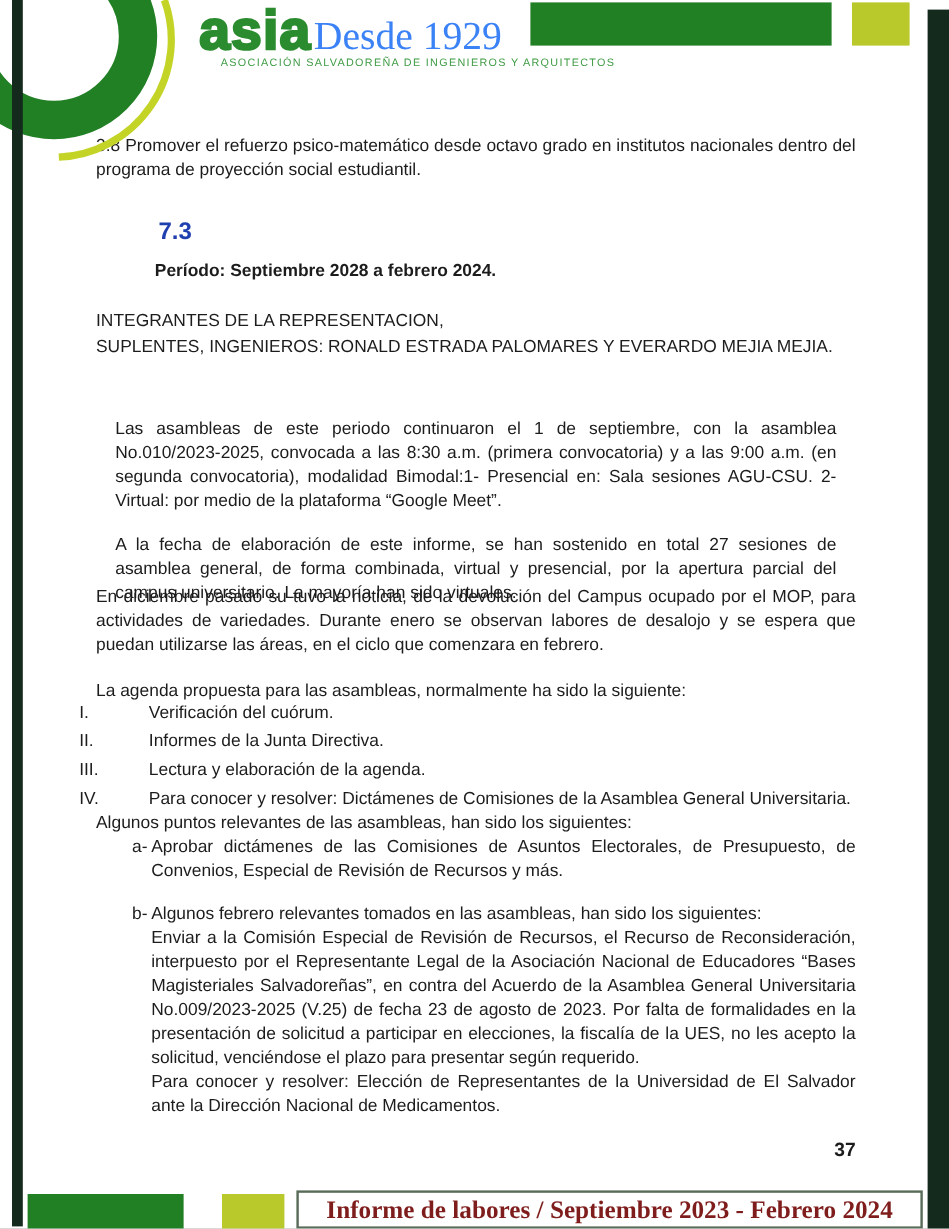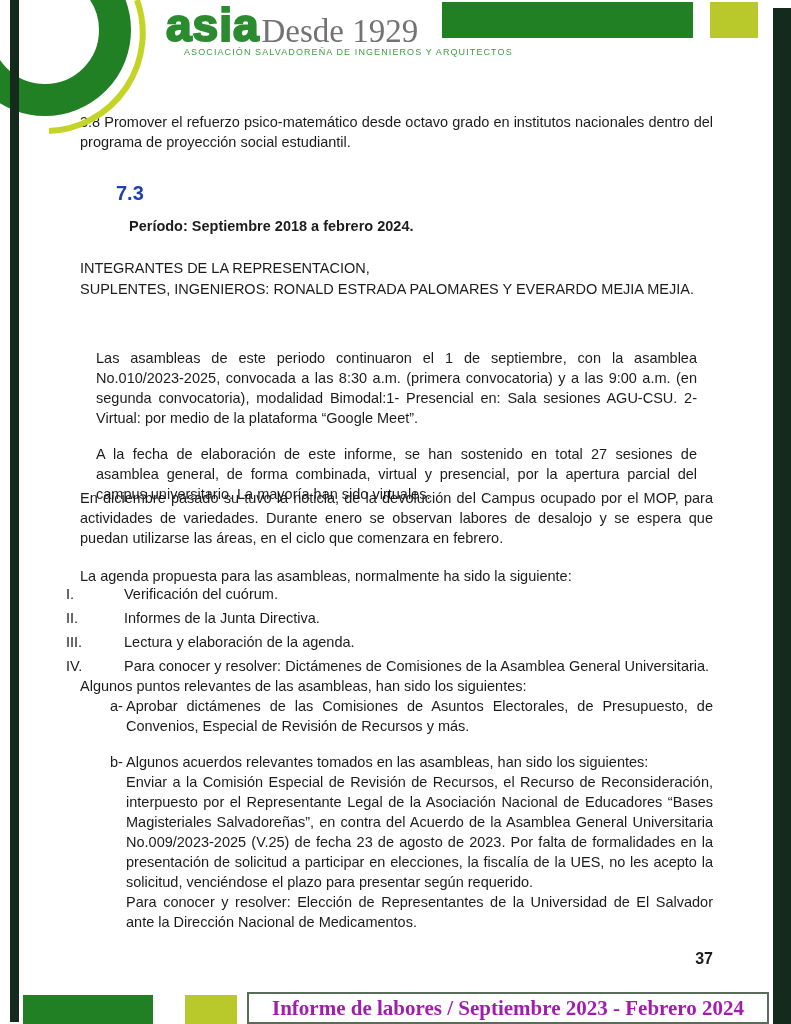--- a/index.html
+++ b/index.html
@@ -12,52 +12,52 @@
   .right-edge-bar{position:absolute;left:773px;top:8px;width:18px;height:1016px;background:#142a1c;z-index:3;}
   .header-green-bar{position:absolute;left:442px;top:2px;width:251px;height:36px;background:#217f24;}
   .header-lime-square{position:absolute;left:710px;top:2px;width:48px;height:36px;background:#b9c92c;}
   .corner-arcs{position:absolute;left:0;top:0;width:200px;height:145px;z-index:1;}
   
   .logo{position:absolute;left:166px;top:2px;display:flex;align-items:flex-end;z-index:2;}
   .logo-word{
     font-size:46px;font-weight:800;letter-spacing:1px;color:#2b8c2f;
     -webkit-text-stroke:2.2px #2b8c2f;line-height:1;
   }
-  .logo-since{font-family:"Liberation Serif",serif;font-size:33px;color:#737373;line-height:1;margin-left:2px;}
+  .logo-since{font-family:"Liberation Serif",serif;font-size:33px;color:#3b82f6;line-height:1;margin-left:2px;}
   .logo-tagline{
     position:absolute;left:184px;top:47px;font-size:9px;letter-spacing:1.1px;
     color:#3f9b44;white-space:nowrap;z-index:2;
   }
   
   .blk{position:absolute;left:80px;width:633px;font-size:14.5px;line-height:20px;}
   .just{text-align:justify;}
   .just p{margin:16px;text-align:justify;}
   .bold{font-weight:normal;}
-  .section-heading{position:absolute;left:116px;top:182px;display:flex;align-items:baseline;font-size:20px;font-weight:bold;}
+  .section-heading{position:absolute;left:132px;top:182px;display:flex;align-items:baseline;font-size:20px;font-weight:bold;}
   .section-number{color:#2140b0;margin-right:26px;}
   .period-line{position:absolute;left:129px;top:218px;font-size:14.5px;font-weight:bold;}
   .members div{line-height:21px;}
   .agenda-row{display:flex;margin-bottom:4px;line-height:20px;}
   .agenda-num{width:58px;flex:none;}
   .agenda-text{flex:1;}
   .point{position:absolute;left:110px;width:603px;display:flex;font-size:14.5px;line-height:20px;}
   .point-label{width:16px;flex:none;}
   .point-body{flex:1;}
   .point-body p{margin:0;text-align:justify;}
   
   .page-number{position:absolute;top:950px;right:78px;font-size:16px;font-weight:bold;}
   .footer-green-rect{position:absolute;left:23px;top:995px;width:130px;height:29px;background:#217f24;}
   .footer-lime-square{position:absolute;left:185px;top:995px;width:52px;height:29px;background:#b9c92c;}
   .footer-box{
     position:absolute;left:247px;top:992px;width:522px;height:32px;
     border:2px solid #596b59;box-sizing:border-box;background:#ffffff;
     display:flex;align-items:center;justify-content:center;
   }
   .footer-box span{
-    font-family:"Liberation Serif",serif;font-weight:bold;font-size:21px;color:#a21caf;white-space:nowrap;
+    font-family:"Liberation Serif",serif;font-weight:bold;font-size:21px;color:#7f1d1d;white-space:nowrap;
   }
 </style>
 </head>
 <body>
 
 <div class="page">
 
   <svg class="corner-arcs" viewBox="0 0 200 145">
     <circle cx="45" cy="30" r="70" fill="none" stroke="#217f24" stroke-width="32"></circle>
     <path d="M 137 0 A 98 98 0 0 1 49 131" fill="none" stroke="#c3d426" stroke-width="6"></path>
@@ -73,21 +73,21 @@
     <span class="logo-since">Desde 1929</span>
   </div>
   <div class="logo-tagline">ASOCIACIÓN SALVADOREÑA DE INGENIEROS Y ARQUITECTOS</div>
 
   <div class="blk just" style="top:112px">3.8 Promover el refuerzo psico-matemático desde octavo grado en institutos nacionales dentro del programa de proyección social estudiantil.</div>
 
   <div class="section-heading">
     <span class="section-number">7.3</span>
   </div>
 
-  <div class="period-line">Período: Septiembre 2018 a febrero 2024.</div>
+  <div class="period-line">Período: Septiembre 2028 a febrero 2024.</div>
 
   <div class="blk bold members" style="top:258px">
     <div>INTEGRANTES DE LA REPRESENTACION,</div>
     <div>SUPLENTES, INGENIEROS: RONALD ESTRADA PALOMARES Y EVERARDO MEJIA MEJIA.</div>
   </div>
 
   <div class="blk just" style="top:332px">
     <p>Las asambleas de este periodo continuaron el 1 de septiembre, con la asamblea No.010/2023-2025, convocada a las 8:30 a.m. (primera convocatoria) y a las 9:00 a.m. (en segunda convocatoria), modalidad Bimodal:1- Presencial en: Sala sesiones AGU-CSU. 2- Virtual: por medio de la plataforma “Google Meet”.</p>
     <p>A la fecha de elaboración de este informe, se han sostenido en total 27 sesiones de asamblea general, de forma combinada, virtual y presencial, por la apertura parcial del campus universitario. La mayoría han sido virtuales.</p>
   </div>
@@ -120,21 +120,21 @@
   <div class="point" style="top:696px">
     <span class="point-label">a-</span>
     <div class="point-body">
       <p>Aprobar dictámenes de las Comisiones de Asuntos Electorales, de Presupuesto, de Convenios, Especial de Revisión de Recursos y más.</p>
     </div>
   </div>
 
   <div class="point" style="top:752px">
     <span class="point-label">b-</span>
     <div class="point-body">
-      <p>Algunos acuerdos relevantes tomados en las asambleas, han sido los siguientes:</p>
+      <p>Algunos febrero relevantes tomados en las asambleas, han sido los siguientes:</p>
       <p>Enviar a la Comisión Especial de Revisión de Recursos, el Recurso de Reconsideración, interpuesto por el Representante Legal de la Asociación Nacional de Educadores “Bases Magisteriales Salvadoreñas”, en contra del Acuerdo de la Asamblea General Universitaria No.009/2023-2025 (V.25) de fecha 23 de agosto de 2023. Por falta de formalidades en la presentación de solicitud a participar en elecciones, la fiscalía de la UES, no les acepto la solicitud, venciéndose el plazo para presentar según requerido.</p>
       <p>Para conocer y resolver: Elección de Representantes de la Universidad de El Salvador ante la Dirección Nacional de Medicamentos.</p>
     </div>
   </div>
 
   <div class="page-number">37</div>
   <div class="footer-green-rect"></div>
   <div class="footer-lime-square"></div>
   <div class="footer-box">
     <span>Informe de labores / Septiembre 2023 - Febrero 2024</span>

